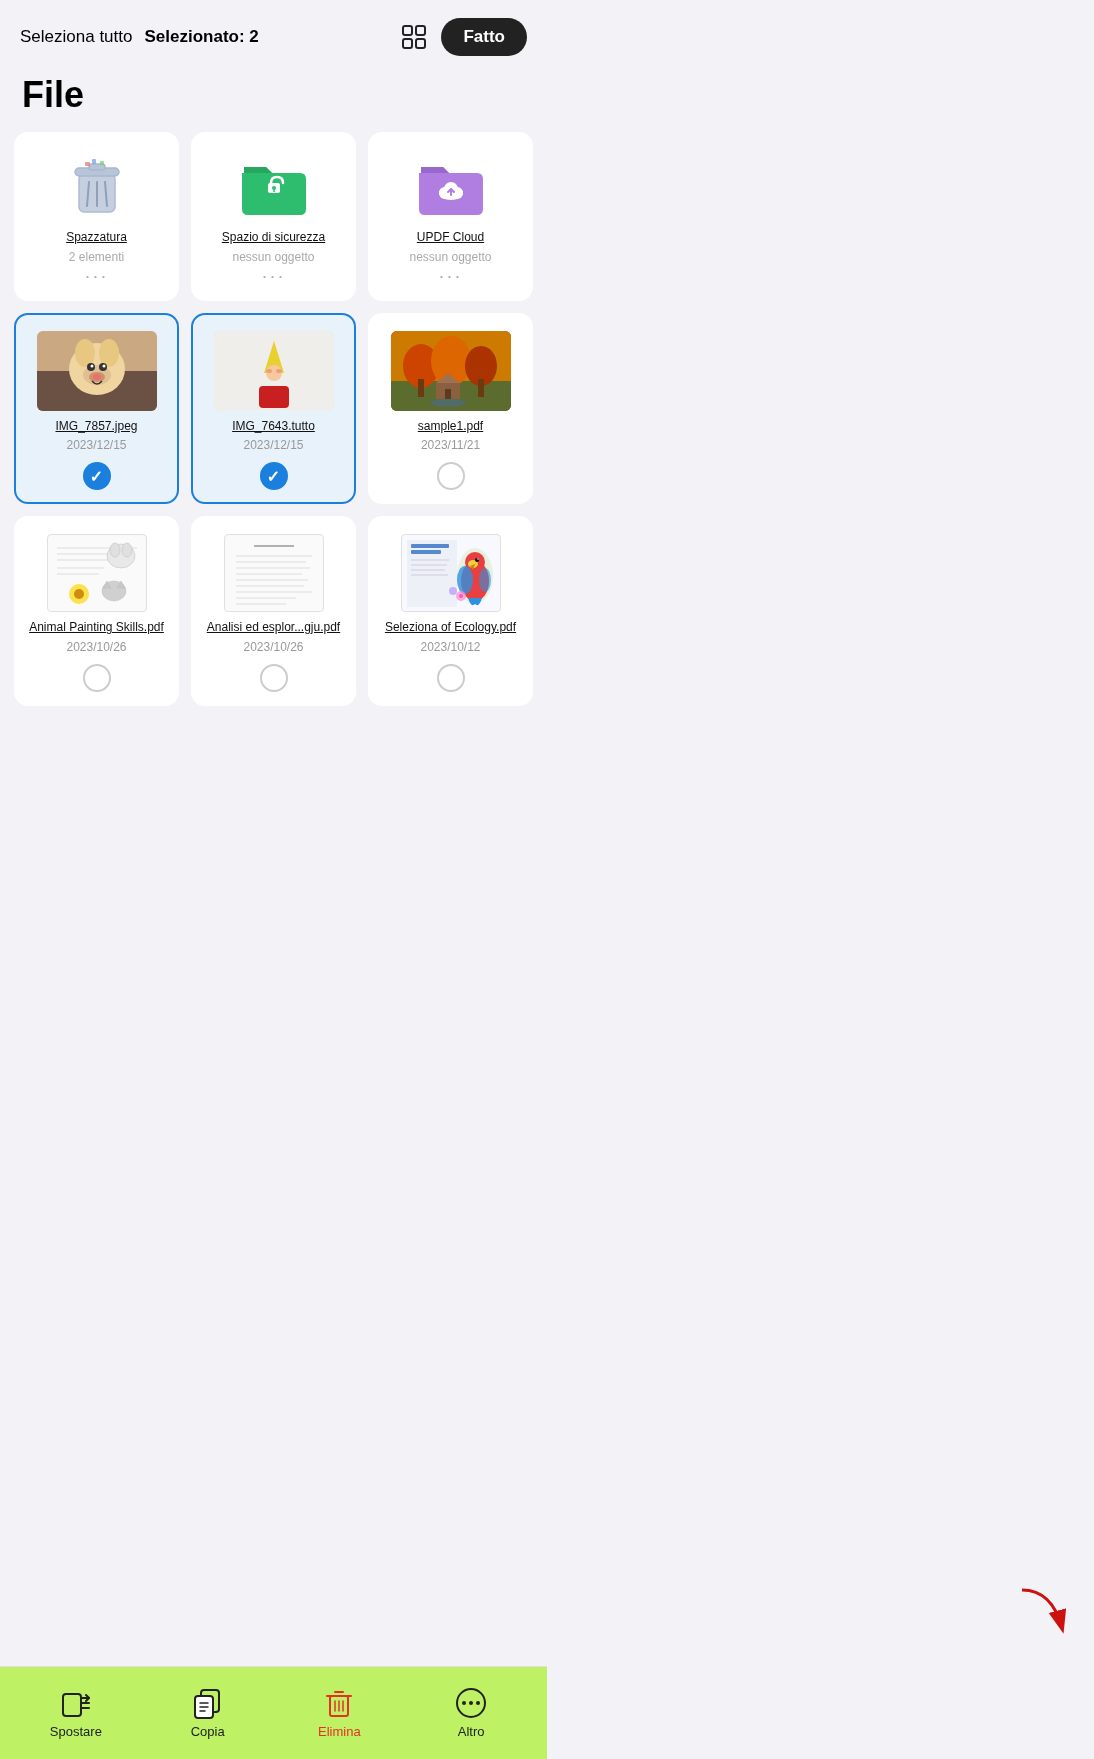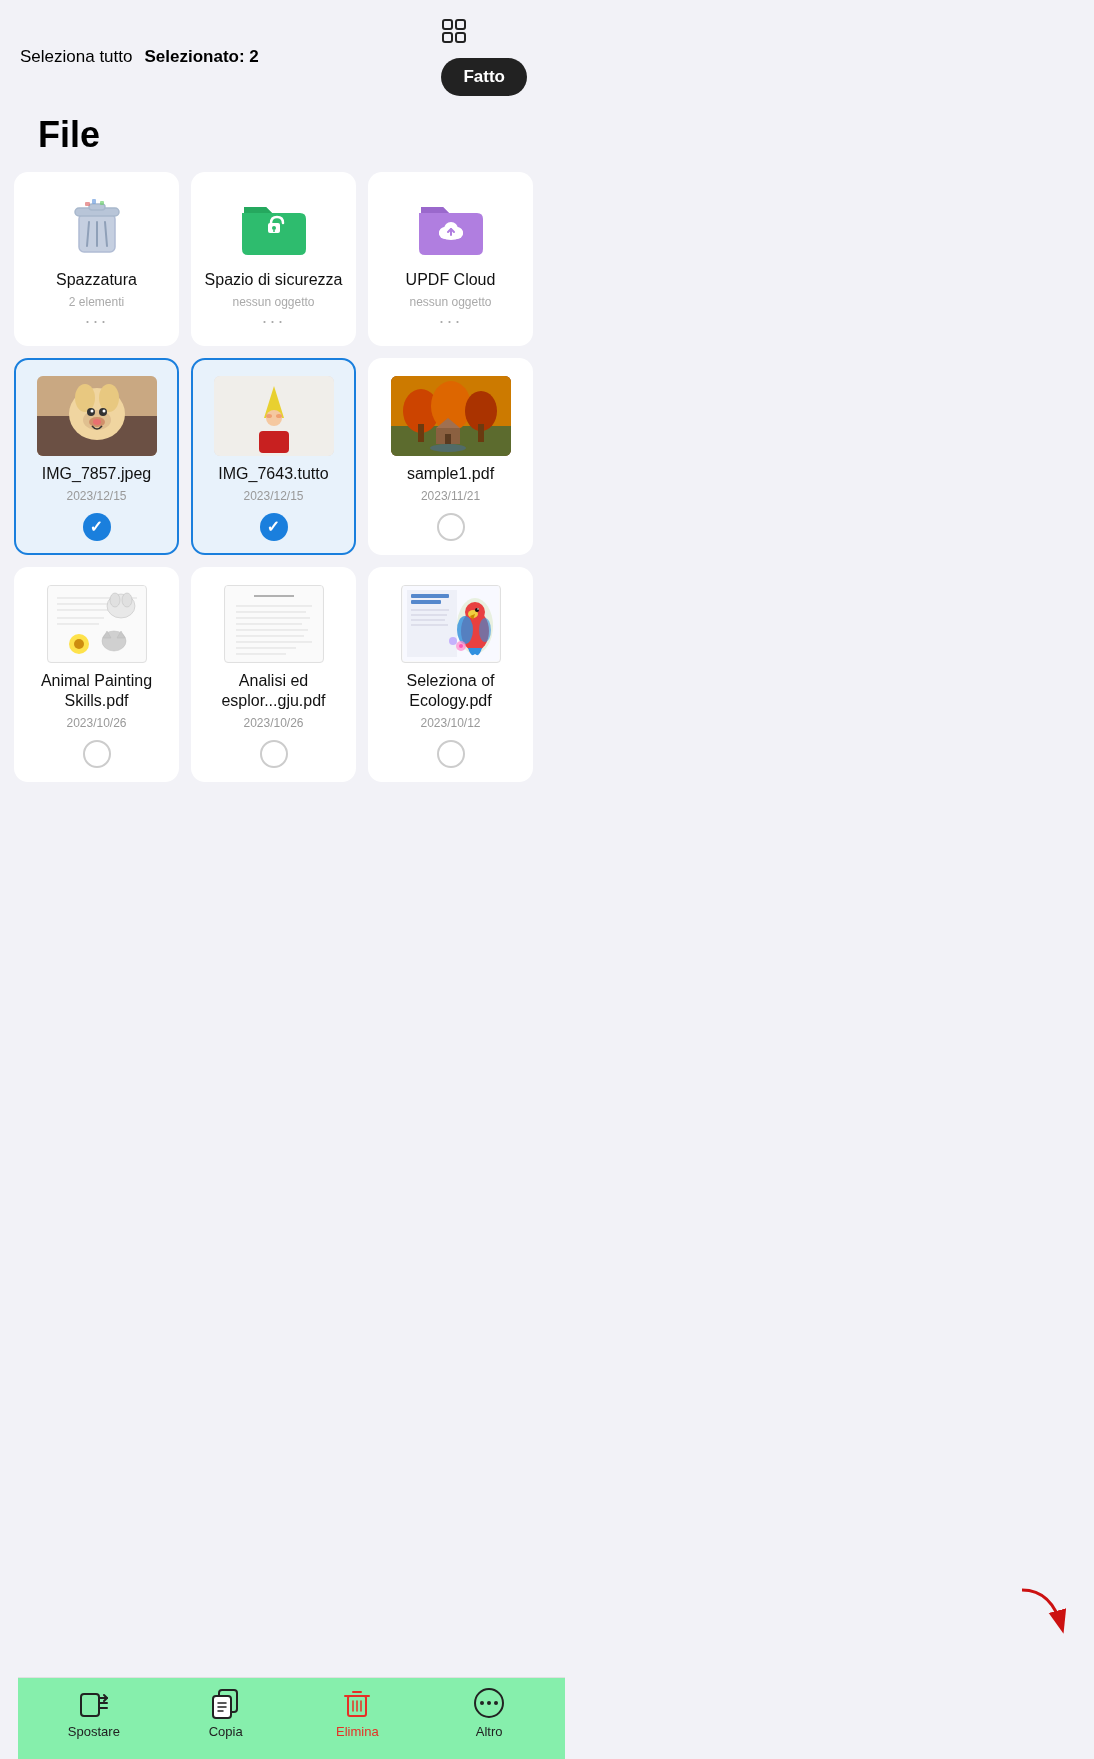--- a/index.html
+++ b/index.html
@@ -59,21 +59,20 @@
       font-weight: 600;
       cursor: pointer;
     }
 
     
     .page-title {
       font-size: 36px;
       font-weight: 800;
       color: #000;
       padding: 8px 22px 16px 22px;
-      margin-left: 16px;
     }
 
     
     .file-grid {
       display: grid;
       grid-template-columns: repeat(3, 1fr);
       gap: 12px;
       padding: 0 14px 100px 14px;
     }
 
@@ -127,26 +126,27 @@
       border: 1px solid #e0e0e0;
       display: flex;
       align-items: center;
       justify-content: center;
       font-size: 8px;
       color: #555;
       text-align: center;
     }
 
     .file-name {
-      font-size: 16px;
+      font-size: 12px;
       font-weight: 500;
       color: #111;
       text-align: center;
       line-height: 1.3;
       margin-bottom: 4px;
+      text-decoration: underline;
     }
     .file-date {
       font-size: 12px;
       color: #999;
       text-align: right;
       margin-bottom: 6px;
     }
 
     .card-meta {
       font-size: 12px;
@@ -189,28 +189,28 @@
       content: '✓';
       color: #fff;
       font-size: 16px;
       font-weight: 700;
     }
 
     
     .bottom-toolbar {
       position: fixed;
       bottom: 0;
-      left: 18px;
+      left: 0;
       width: 547px;
-      background: #86efac;
+      background: #bef264;
       border-top: 1px solid #e0e0e0;
       display: flex;
       justify-content: space-around;
       align-items: center;
-      padding: 8px 10px 20px 10px;
+      padding: 19px 10px 20px 10px;
       z-index: 100;
     }
     .toolbar-item {
       display: flex;
       flex-direction: column;
       align-items: center;
       gap: 4px;
       cursor: pointer;
       background: none;
       border: none;
@@ -233,21 +233,21 @@
     }
   </style>
 </head>
 <body>
 
 <div class="top-bar">
   <div class="top-bar-left">
     <button class="select-all-btn">Seleziona tutto</button>
     <span class="selected-count">Selezionato: 2</span>
   </div>
-  <div style="display:flex;gap:14px;flex-direction:column;">
+  <div style="display:flex;align-items:center;gap:14px;">
     <button class="grid-icon-btn">
       <svg class="grid-icon" viewBox="0 0 26 26" fill="none" xmlns="http://www.w3.org/2000/svg">
         <rect x="2" y="2" width="9" height="9" rx="2" stroke="#222" stroke-width="2"></rect>
         <rect x="15" y="2" width="9" height="9" rx="2" stroke="#222" stroke-width="2"></rect>
         <rect x="2" y="15" width="9" height="9" rx="2" stroke="#222" stroke-width="2"></rect>
         <rect x="15" y="15" width="9" height="9" rx="2" stroke="#222" stroke-width="2"></rect>
       </svg>
     </button>
     <button class="fatto-btn">Fatto</button>
   </div>

